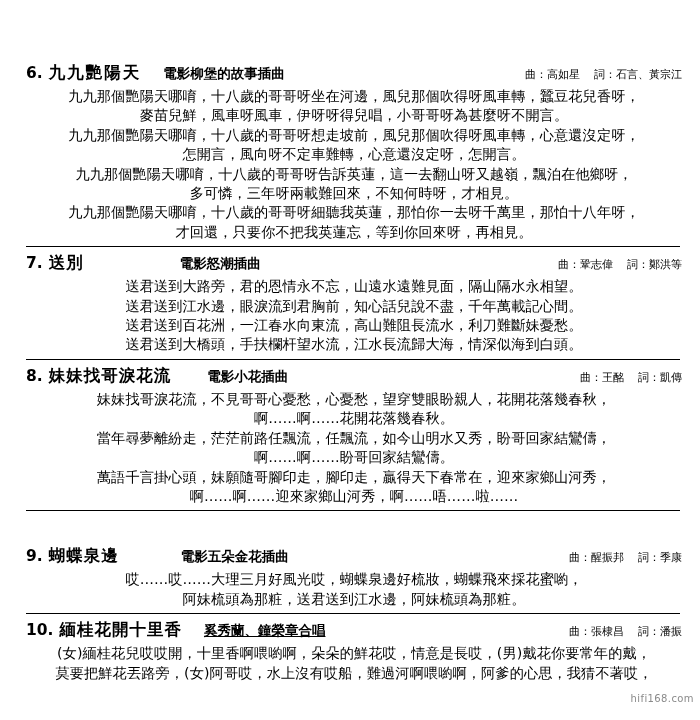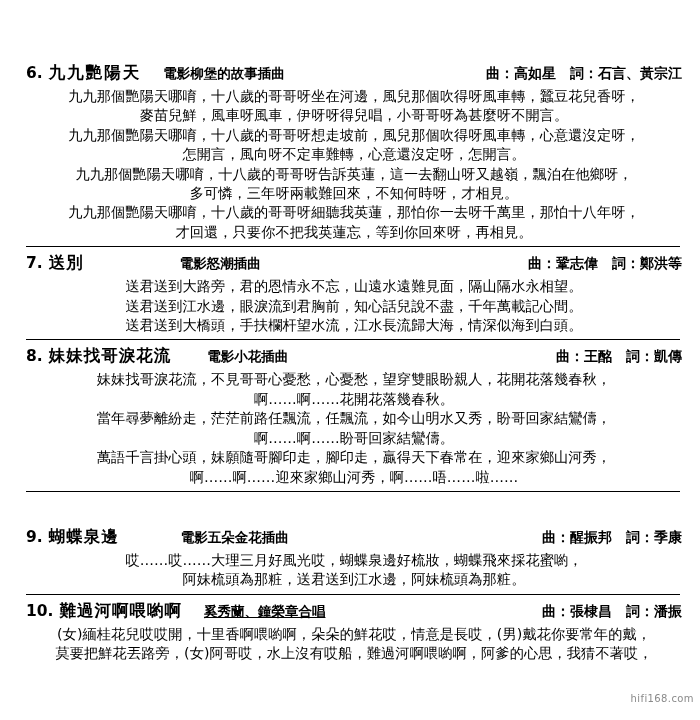--- a/index.html
+++ b/index.html
@@ -41,22 +41,22 @@
     font-size: 16.5px;
     font-weight: bold;
     letter-spacing: 1px;
   }
   .sub {
     font-size: 13.5px;
     font-weight: bold;
     letter-spacing: 0px;
   }
   .credits {
-    font-size: 14px;
-    font-weight: bold;
+    font-size: 11px;
+    font-weight: normal;
     white-space: nowrap;
   }
   .lyrics {
     font-size: 14.2px;
     line-height: 19.4px;
     letter-spacing: 0.1px;
   }
   .lyrics div {
     white-space: nowrap;
     text-align: center;
@@ -117,20 +117,21 @@
     <div class="song-head">
       <span class="num">7.</span>
       <span class="title">送別</span>
       <span class="sub" style="padding-left:96px;">電影怒潮插曲</span>
       <span class="credits sp-a">曲：鞏志偉</span>
       <span class="credits sp-c">詞：鄭洪等</span>
     </div>
     <div class="lyrics">
       <div>送君送到大路旁，君的恩情永不忘，山遠水遠難見面，隔山隔水永相望。</div>
       <div>送君送到江水邊，眼淚流到君胸前，知心話兒說不盡，千年萬載記心間。</div>
+      <div>送君送到百花洲，一江春水向東流，高山難阻長流水，利刀難斷妹憂愁。</div>
       <div>送君送到大橋頭，手扶欄杆望水流，江水長流歸大海，情深似海到白頭。</div>
     </div>
   </div>
 
   <div class="divider-wrap">
       <hr class="hr">
     </div>
 
   <div class="song">
     <div class="song-head">
@@ -168,21 +169,21 @@
     </div>
   </div>
 
   <div class="divider-wrap">
       <hr class="hr">
     </div>
 
   <div class="song">
     <div class="song-head">
       <span class="num">10.</span>
-      <span class="title">難過河啊喂喲啊</span>
+      <span class="title">緬桂花開十里香</span>
       <span class="sub" style="padding-left:22px;text-decoration:underline;">奚秀蘭、鐘榮章合唱</span>
       <span class="credits sp-a">曲：張棣昌</span>
       <span class="credits sp-c">詞：潘振</span>
     </div>
     <div class="lyrics">
       <div>(女)緬桂花兒哎哎開，十里香啊喂喲啊，朵朵的鮮花哎，情意是長哎，(男)戴花你要常年的戴，</div>
       <div>莫要把鮮花丟路旁，(女)阿哥哎，水上沒有哎船，難過河啊喂喲啊，阿爹的心思，我猜不著哎，</div>
     </div>
   </div>
 

